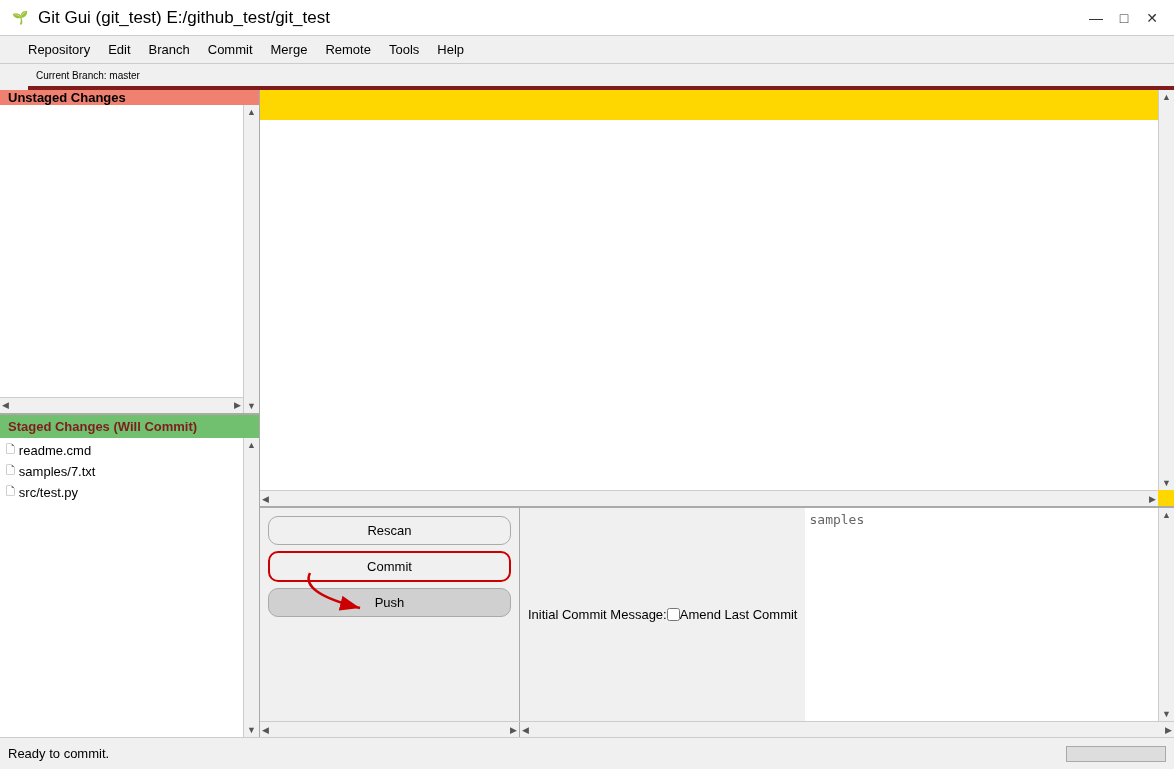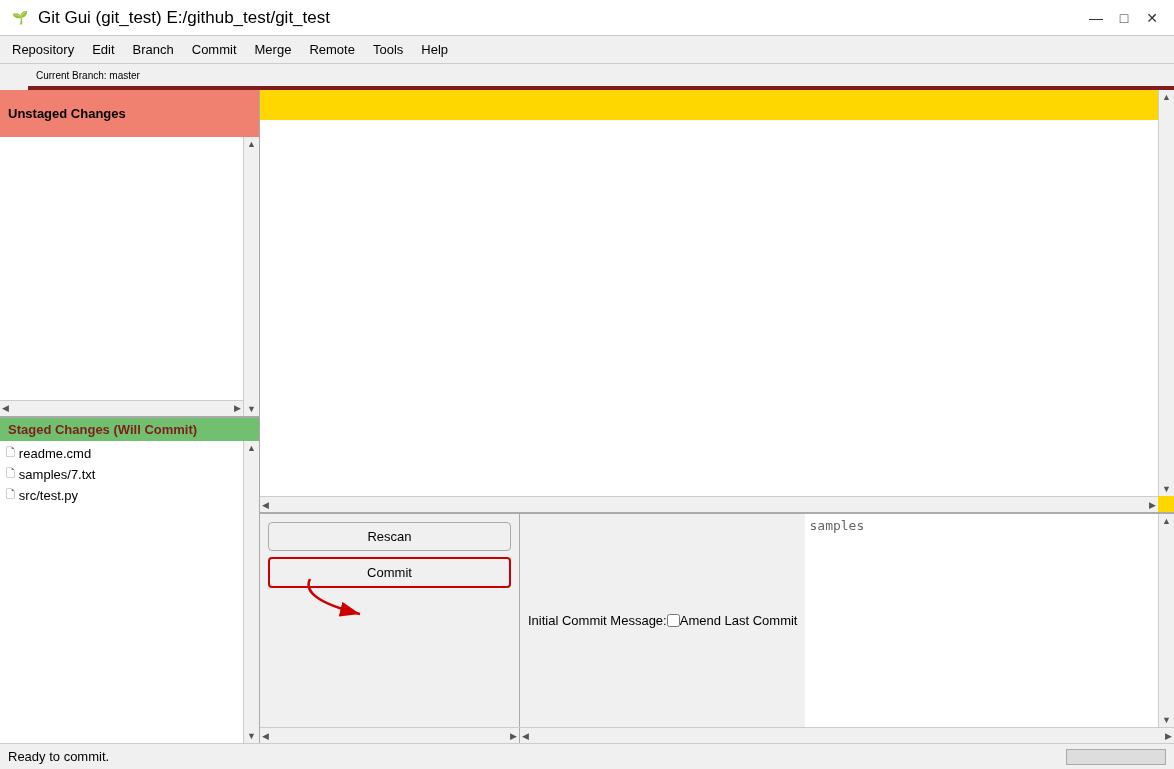--- a/index.html
+++ b/index.html
@@ -56,21 +56,21 @@
       align-items: center;
       justify-content: center;
       color: #333;
     }
 
     
     .menu-bar {
       background: #f0f0f0;
       display: flex;
       align-items: center;
-      padding: 2px 4px;
+      padding: 2px 20px;
       border-bottom: 1px solid #ccc;
       height: 28px;
       gap: 2px;
     }
     .menu-item {
       padding: 3px 8px;
       cursor: pointer;
       border-radius: 2px;
       font-size: 13px;
     }
@@ -104,21 +104,21 @@
 
     
     .unstaged-section {
       flex: 1;
       display: flex;
       flex-direction: column;
       border-bottom: 2px solid #aaa;
     }
     .section-header-unstaged {
       background: #f08070;
-      padding: 16px 8px;
+      padding: 0 8px;
       font-weight: bold;
       font-size: 13px;
       color: #000;
     }
     .section-content {
       flex: 1;
       background: #fff;
       overflow: hidden;
       position: relative;
     }
@@ -282,21 +282,21 @@
       position: relative;
     }
 
     .git-btn {
       padding: 6px 12px;
       background: #f0f0f0;
       border: 1px solid #aaa;
       cursor: pointer;
       font-size: 13px;
       text-align: center;
-      border-radius: 4px;
+      border-radius: 10px;
     }
 
     .stage-changed-btn {
       border: 2px solid #cc0000;
       background: #f0f0f0;
     }
     .commit-btn {
       border: 2px solid #cc0000;
       background: #f0f0f0;
     }
@@ -381,21 +381,21 @@
       justify-content: space-between;
       padding: 0 2px;
     }
 
     
     .status-bar {
       background: #f0f0f0;
       border-top: 1px solid #ccc;
       padding: 2px 8px;
       font-size: 13px;
-      height: 26px;
+      height: 32px;
       display: flex;
       align-items: center;
       justify-content: space-between;
     }
     .status-right {
       width: 100px;
       height: 16px;
       background: #ddd;
       border: 1px solid #aaa;
     }
@@ -496,20 +496,21 @@
         <span class="scroll-arrow-h">▶</span>
       </div>
     </div>
 
     <div class="bottom-section">
       <div class="commit-area">
 
         <div class="button-panel">
           <button class="git-btn">Rescan</button>
           <button class="git-btn commit-btn">Commit</button>
+          <button class="git-btn push-btn">Push</button>
 
           <div class="red-arrow-container">
             <svg width="120" height="60" viewBox="0 0 120 60">
               <defs>
                 <marker id="arrowhead" markerWidth="8" markerHeight="6" refX="8" refY="3" orient="auto">
                   <polygon points="0 0, 8 3, 0 6" fill="#cc0000"></polygon>
                 </marker>
               </defs>
               <path d="M 20 10 Q 10 30 70 45" stroke="#cc0000" stroke-width="2.5" fill="none" marker-end="url(#arrowhead)"></path>
             </svg>

